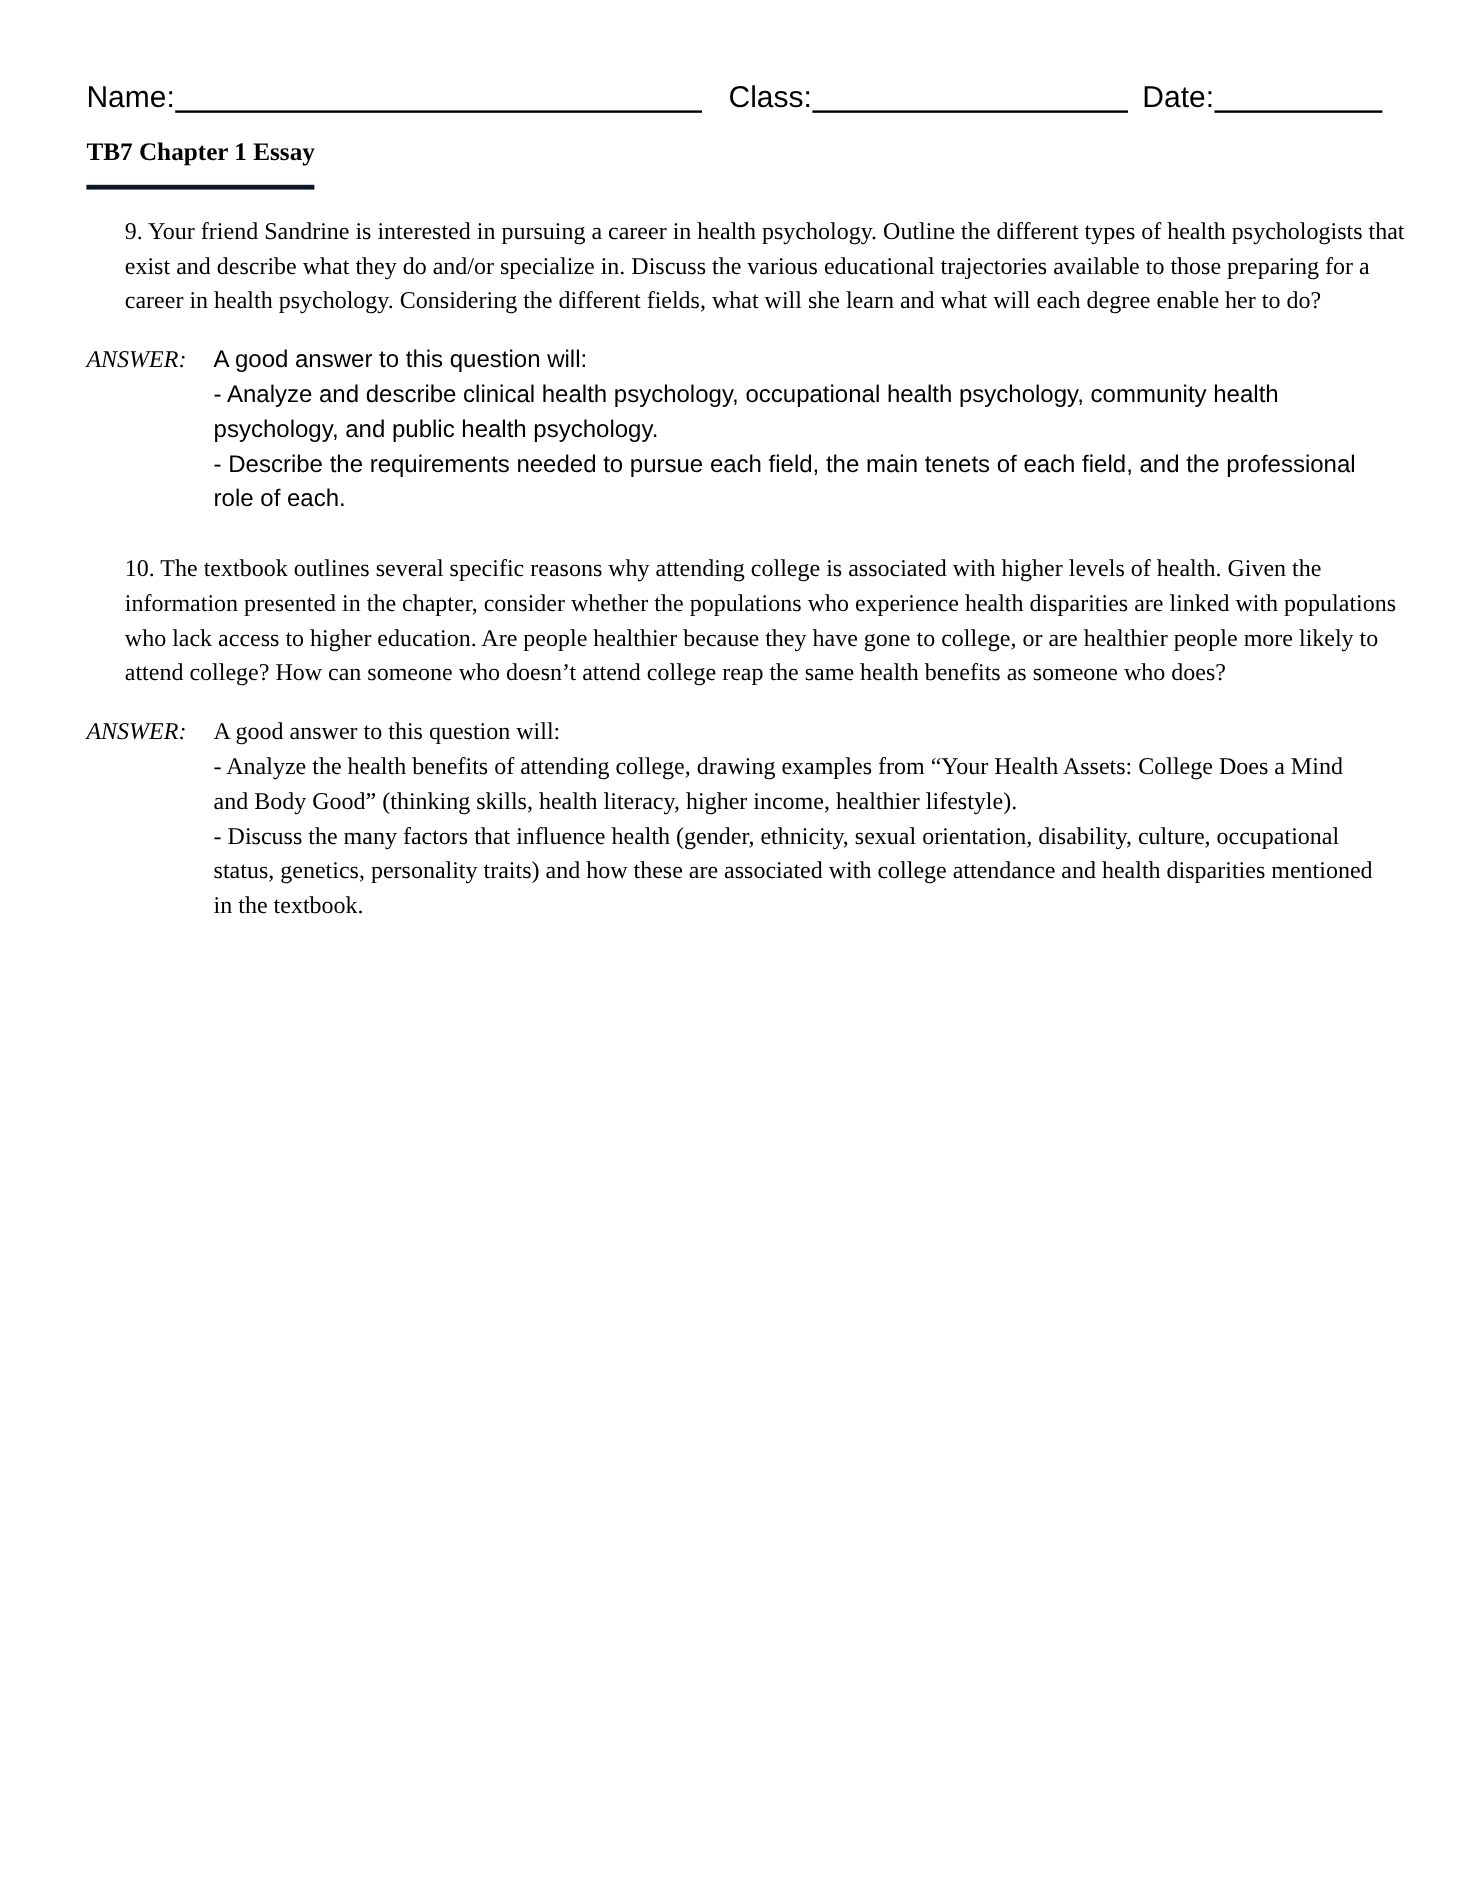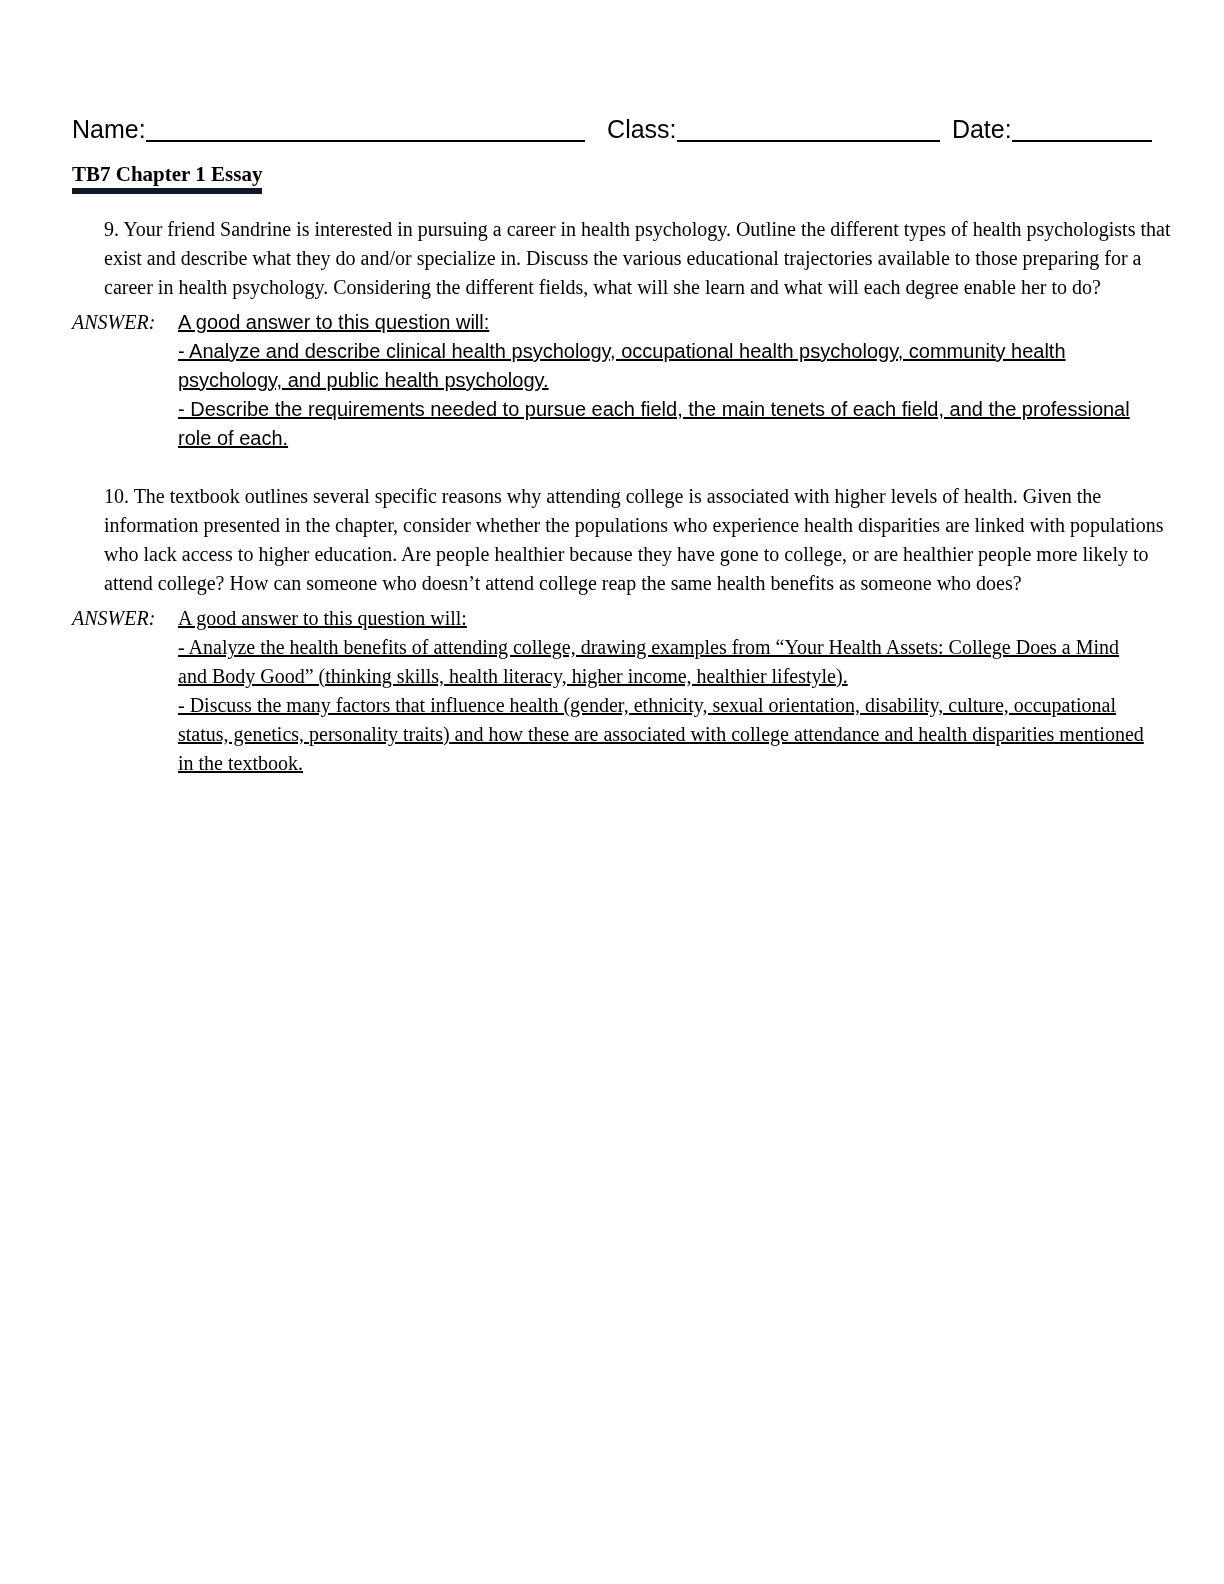--- a/index.html
+++ b/index.html
@@ -30,60 +30,60 @@
     align-items: flex-end;
   }
   .header-field .label { white-space: nowrap; padding-bottom: 2px; }
   .blank-line {
     border-bottom: 2px solid #000;
     height: 24px;
     flex: 1 1 auto;
   }
   .hf-name  { width: 518px; }
   .hf-class { width: 336px; margin-left: 22px; }
-  .hf-date  { width: 202px; margin-left: 12px; margin-top: 48px; }
+  .hf-date  { width: 202px; margin-left: 12px; }
 
   
   .title-wrap { margin-top: 20px; }
   .doc-title {
     display: inline-block;
     font-family: "Liberation Serif", serif;
     font-size: 21px;
     font-weight: bold;
-    border-bottom: 6px solid #0f172a;
-    padding-bottom: 1px;
+    border-bottom: 4px solid #0f172a;
+    padding-bottom: 15px;
   }
 
   
   .content {
     font-size: 20px;
     line-height: 29px;
   }
   .question-block { margin-top: 21px; }
   .question-block.second { margin-top: 29px; }
   .question-text {
     font-family: "Liberation Serif", serif;
     width: 1080px;
     margin-left: 32px;
   }
   .answer-row {
     display: flex;
-    margin-top: 6px;
+    margin-top: 20px;
     width: 1080px;
   }
   .answer-label {
     font-family: "Liberation Serif", serif;
     font-style: italic;
     width: 106px;
     flex: 0 0 106px;
   }
   .answer-body { flex: 1 1 auto; }
   .answer-body.sans  { font-family: "Liberation Sans", sans-serif; }
   .answer-body.serif { font-family: "Liberation Serif", serif; }
-  .answer-body p { margin: 0; text-decoration: underline; }
+  .answer-body p { margin: 0; }
 </style>
 </head>
 <body>
 
 <div class="page">
 
   <div class="header-row">
     <div class="header-field hf-name">
       <span class="label">Name:</span>
       <span class="blank-line"></span>

